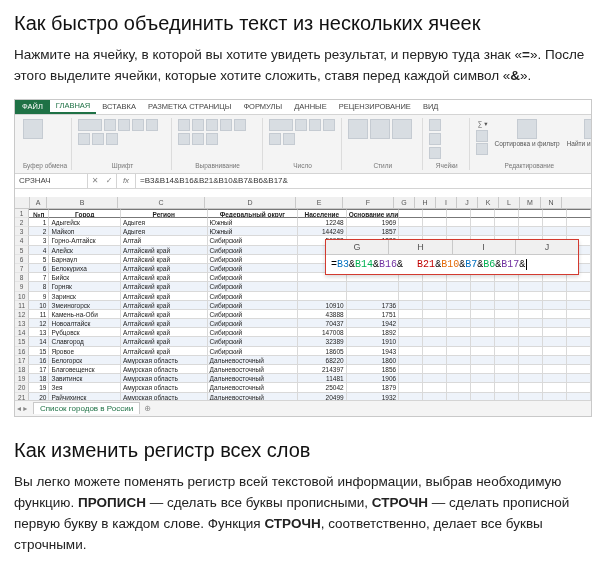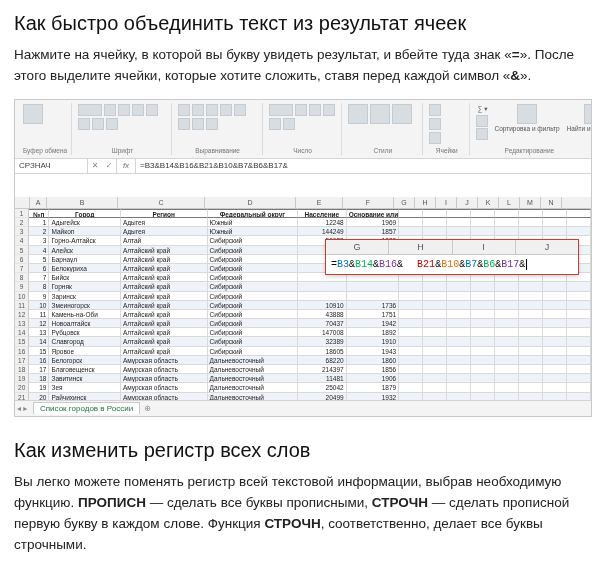--- a/index.html
+++ b/index.html
@@ -335,28 +335,38 @@
   }
   .tabstrip .nav {
     position: absolute;
     left: 2px;
     color: #888;
   }
 </style>
 </head>
 <body>
 
-<h2>Как быстро объединить текст из результат ячеек</h2>
+<h2>Как быстро объединить текст из нескольких ячеек</h2>
 <p class="intro">
-  <span>Нажмите на ячейку, в которой вы букву увидеть результат, и вбейте туда знак «</span><b>=</b><span>». После этого выделите ячейки, которые хотите сложить, ставя перед каждой символ «</span><b>&amp;</b><span>».</span>
+  <span>Нажмите на ячейку, в которой вы хотите увидеть результат, и первую туда знак «</span><b>=</b><span>». После этого выделите ячейки, которые хотите сложить, ставя перед каждой символ «</span><b>&amp;</b><span>».</span>
 </p>
 
 <div class="excel-frame">
 
 
+  <div class="ribbon-tabs">
+    <div class="filetab">ФАЙЛ</div>
+    <div class="tab active">ГЛАВНАЯ</div>
+    <div class="tab">ВСТАВКА</div>
+    <div class="tab">РАЗМЕТКА СТРАНИЦЫ</div>
+    <div class="tab">ФОРМУЛЫ</div>
+    <div class="tab">ДАННЫЕ</div>
+    <div class="tab">РЕЦЕНЗИРОВАНИЕ</div>
+    <div class="tab">ВИД</div>
+  </div>
 
   <div class="ribbon-body">
     <div class="ribbon-group">
       <div class="rg-icons">
         <div class="rg-ico big"></div>
       </div>
       <div class="rg-label">Буфер обмена</div>
     </div>
     <div class="ribbon-group" style="min-width:72px">
       <div class="rg-icons">

